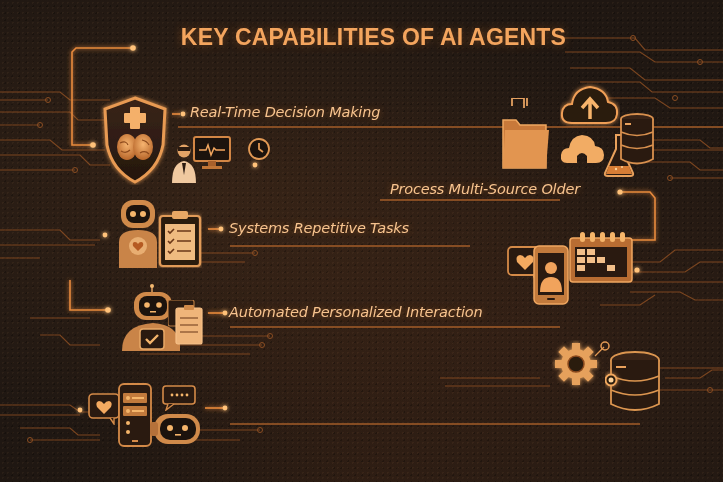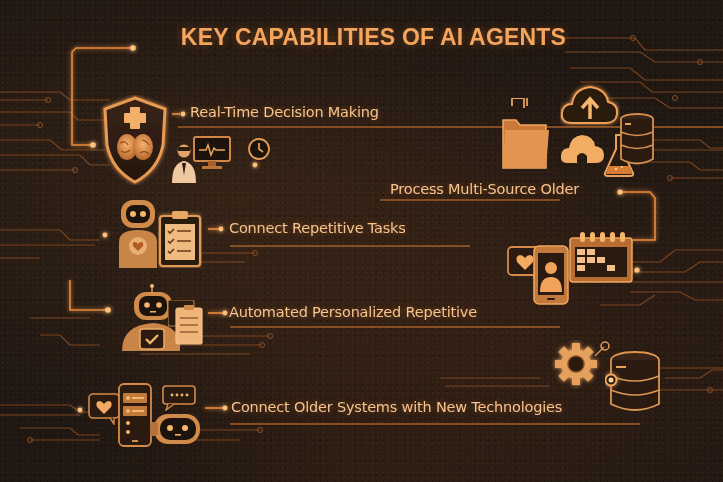--- a/index.html
+++ b/index.html
@@ -28,20 +28,21 @@
       font-size: 23px; letter-spacing: 0.2px; line-height: 30px;
       text-shadow: 0 0 8px rgba(255,140,50,0.35);
       padding-left: 12px;
     }
     .title.l1 { top: 22px; }
     .title.l2 { top: 53px; }
     .cap {
       position: absolute; color: #f7c38e; font-family: "DejaVu Sans", sans-serif;
       font-size: 14.5px; white-space: nowrap; letter-spacing: -0.2px;
       text-shadow: 0 0 6px rgba(255,150,60,0.35);
+      font-style: italic;
     }
     .icon { position: absolute; }
   </style>
 </head>
 <body>
 
 <div class="canvas">
   <div class="noise"></div>
 
   <svg class="circuits" width="723" height="482">
@@ -228,21 +229,21 @@
   <svg class="icon" style="left:158px;top:210px" width="44" height="58" viewBox="0 0 44 58">
     <rect x="2" y="6" width="40" height="50" rx="3" fill="#2a1a10" stroke="#e19b58" stroke-width="2.2" filter="url(#glow)"></rect>
     <rect x="14" y="1" width="16" height="8" rx="2" fill="#e8a865"></rect>
     <rect x="7" y="14" width="30" height="36" fill="#efbb80"></rect>
     <g stroke="#6b3818" stroke-width="1.6" fill="none">
       <path d="M10 21 l2 2 l4 -4 M19 21 L33 21"></path>
       <path d="M10 31 l2 2 l4 -4 M19 31 L33 31"></path>
       <path d="M10 41 l2 2 l4 -4 M19 41 L33 41"></path>
     </g>
   </svg>
-  <div class="cap" style="left:229px;top:220px">Connect Repetitive Tasks</div>
+  <div class="cap" style="left:229px;top:220px">Systems Repetitive Tasks</div>
 
   <svg class="icon" style="left:507px;top:246px" width="36" height="40" viewBox="0 0 36 40">
     <rect x="1" y="1" width="34" height="28" rx="4" fill="#2a1a10" stroke="#d48a48" stroke-width="1.8"></rect>
     <path d="M26 29 L30 37 L31 29" fill="#2a1a10" stroke="#d48a48" stroke-width="1.5"></path>
     <path d="M18 24 L10 16 Q8 10 13 9 Q16 9 18 12 Q20 9 23 9 Q28 10 26 16 Z" fill="#f4aa60"></path>
   </svg>
   <svg class="icon" style="left:532px;top:244px" width="38" height="62" viewBox="0 0 38 62">
     <rect x="2" y="2" width="34" height="58" rx="5" fill="#c27a3c" stroke="#f0a760" stroke-width="1.5"></rect>
     <rect x="6" y="9" width="26" height="42" fill="#2a1a10"></rect>
     <circle cx="19" cy="24" r="6" fill="#f1a35c"></circle>
@@ -282,21 +283,21 @@
     <path d="M36 56 l4 4 l8 -8" stroke="#f5b56b" stroke-width="2.4" fill="none"></path>
   </svg>
   <svg class="icon" style="left:168px;top:300px" width="36" height="46" viewBox="0 0 36 46">
     <rect x="0" y="0" width="26" height="26" rx="2" fill="#2a1a10" stroke="#b87a40" stroke-width="1.2"></rect>
     <rect x="8" y="8" width="26" height="36" rx="2" fill="#efb57a" stroke="#f7c188" stroke-width="1.2"></rect>
     <rect x="16" y="5" width="10" height="5" rx="1" fill="#d08a4a"></rect>
     <g stroke="#6b3818" stroke-width="1.2">
         <path d="M12 18 L30 18 M12 25 L30 25 M12 32 L30 32"></path>
       </g>
   </svg>
-  <div class="cap" style="left:229px;top:304px">Automated Personalized Repetitive</div>
+  <div class="cap" style="left:229px;top:304px">Automated Personalized Interaction</div>
 
   <svg class="icon" style="left:88px;top:393px" width="32" height="32" viewBox="0 0 32 32">
     <rect x="1" y="1" width="30" height="24" rx="4" fill="#2a1a10" stroke="#d48a48" stroke-width="1.6"></rect>
     <path d="M22 25 L26 31 L26 25" fill="#2a1a10" stroke="#d48a48" stroke-width="1.4"></path>
     <path d="M16 21 L9 14 Q7 9 11 8 Q14 8 16 11 Q18 8 21 8 Q25 9 23 14 Z" fill="#f4aa60"></path>
   </svg>
   <svg class="icon" style="left:118px;top:383px" width="34" height="64" viewBox="0 0 34 64">
     <rect x="1" y="1" width="32" height="62" rx="5" fill="#2a1a10" stroke="#d48a48" stroke-width="1.8"></rect>
     <rect x="5" y="10" width="24" height="10" rx="1" fill="#c27a3c"></rect>
     <rect x="5" y="23" width="24" height="10" rx="1" fill="#c27a3c"></rect>
@@ -345,14 +346,13 @@
     <circle cx="55" cy="6" r="4" fill="none" stroke="#e39a55" stroke-width="1.5"></circle>
   </svg>
   <svg class="icon" style="left:605px;top:350px" width="56" height="64" viewBox="0 0 56 64">
     <ellipse cx="30" cy="10" rx="24" ry="8" fill="#3a2417" stroke="#dc9650" stroke-width="1.8"></ellipse>
     <path d="M6 10 L6 54 Q30 66 54 54 L54 10" fill="#2a1a10" stroke="#dc9650" stroke-width="1.8"></path>
     <path d="M6 26 Q30 36 54 26 M6 40 Q30 50 54 40" stroke="#dc9650" stroke-width="1.6" fill="none"></path>
     <rect x="11" y="16" width="10" height="2" fill="#e9a15c"></rect>
     <circle cx="6" cy="30" r="5.5" fill="#2a1a10" stroke="#f2a95f" stroke-width="2" filter="url(#glow)"></circle>
     <circle cx="6" cy="30" r="2.5" fill="#ffd39a"></circle>
   </svg>
-  <div class="cap" style="left:231px;top:399px">Connect Older Systems with New Technologies</div>
 </div>
 
 </body></html>

